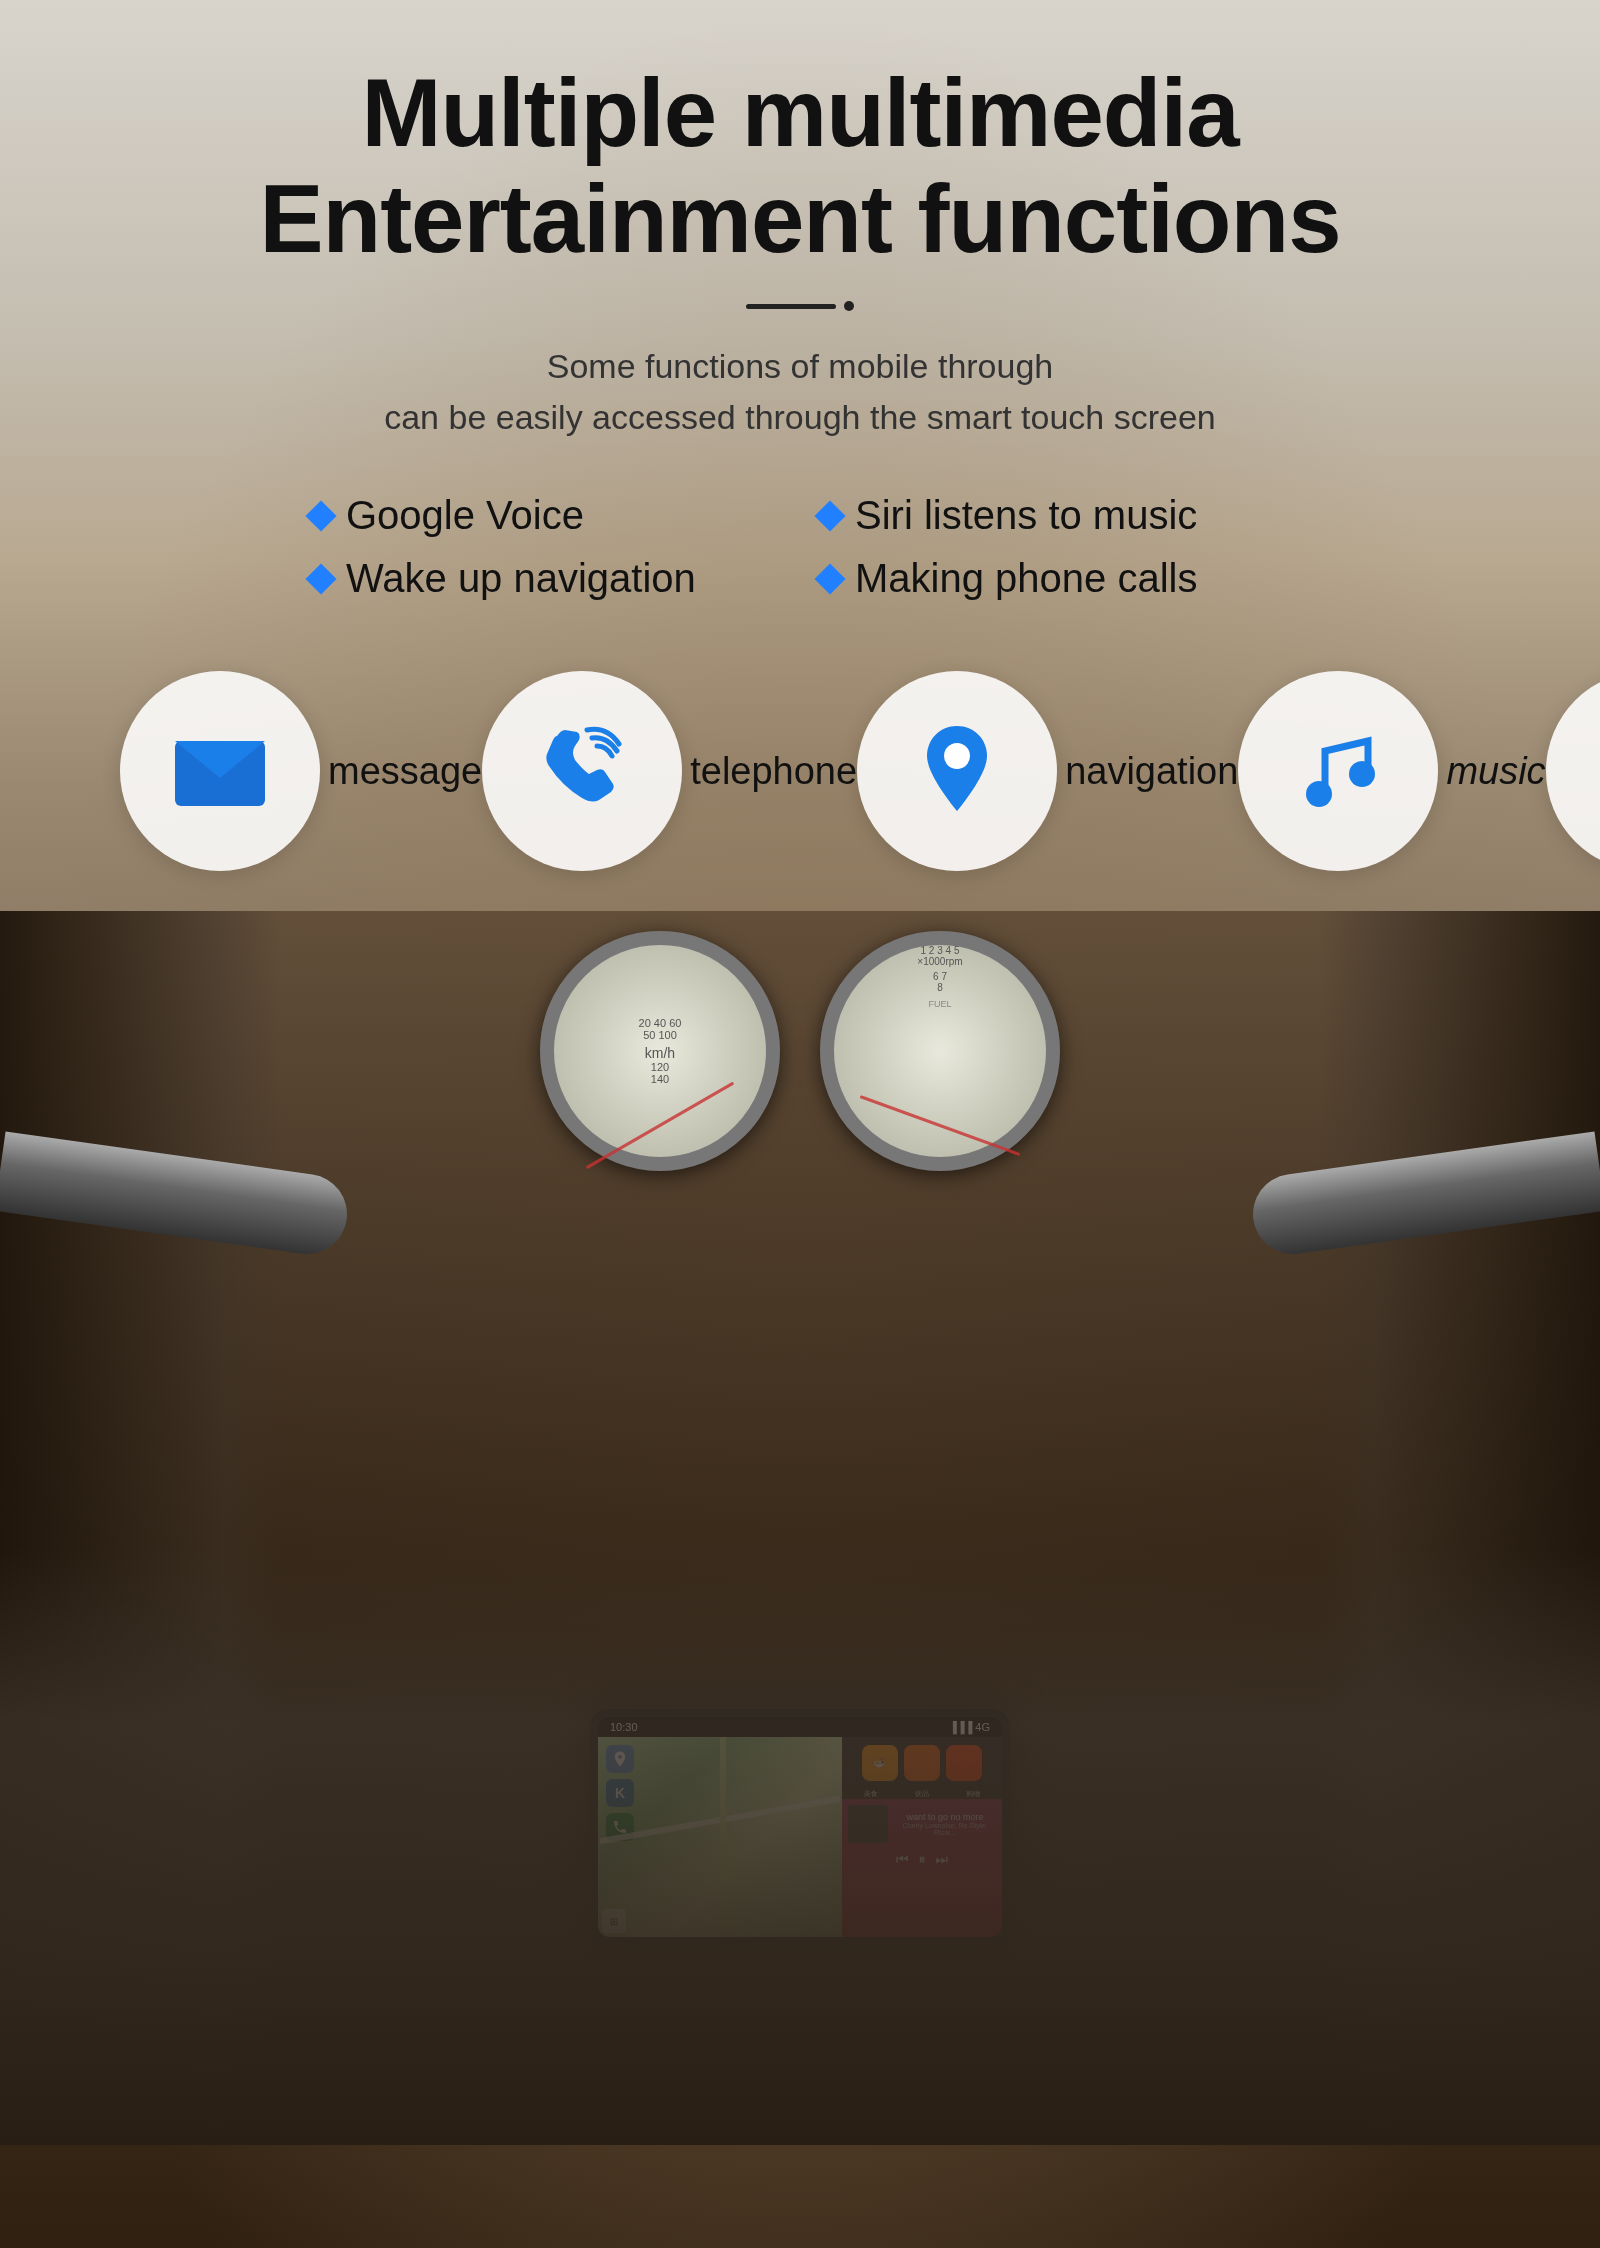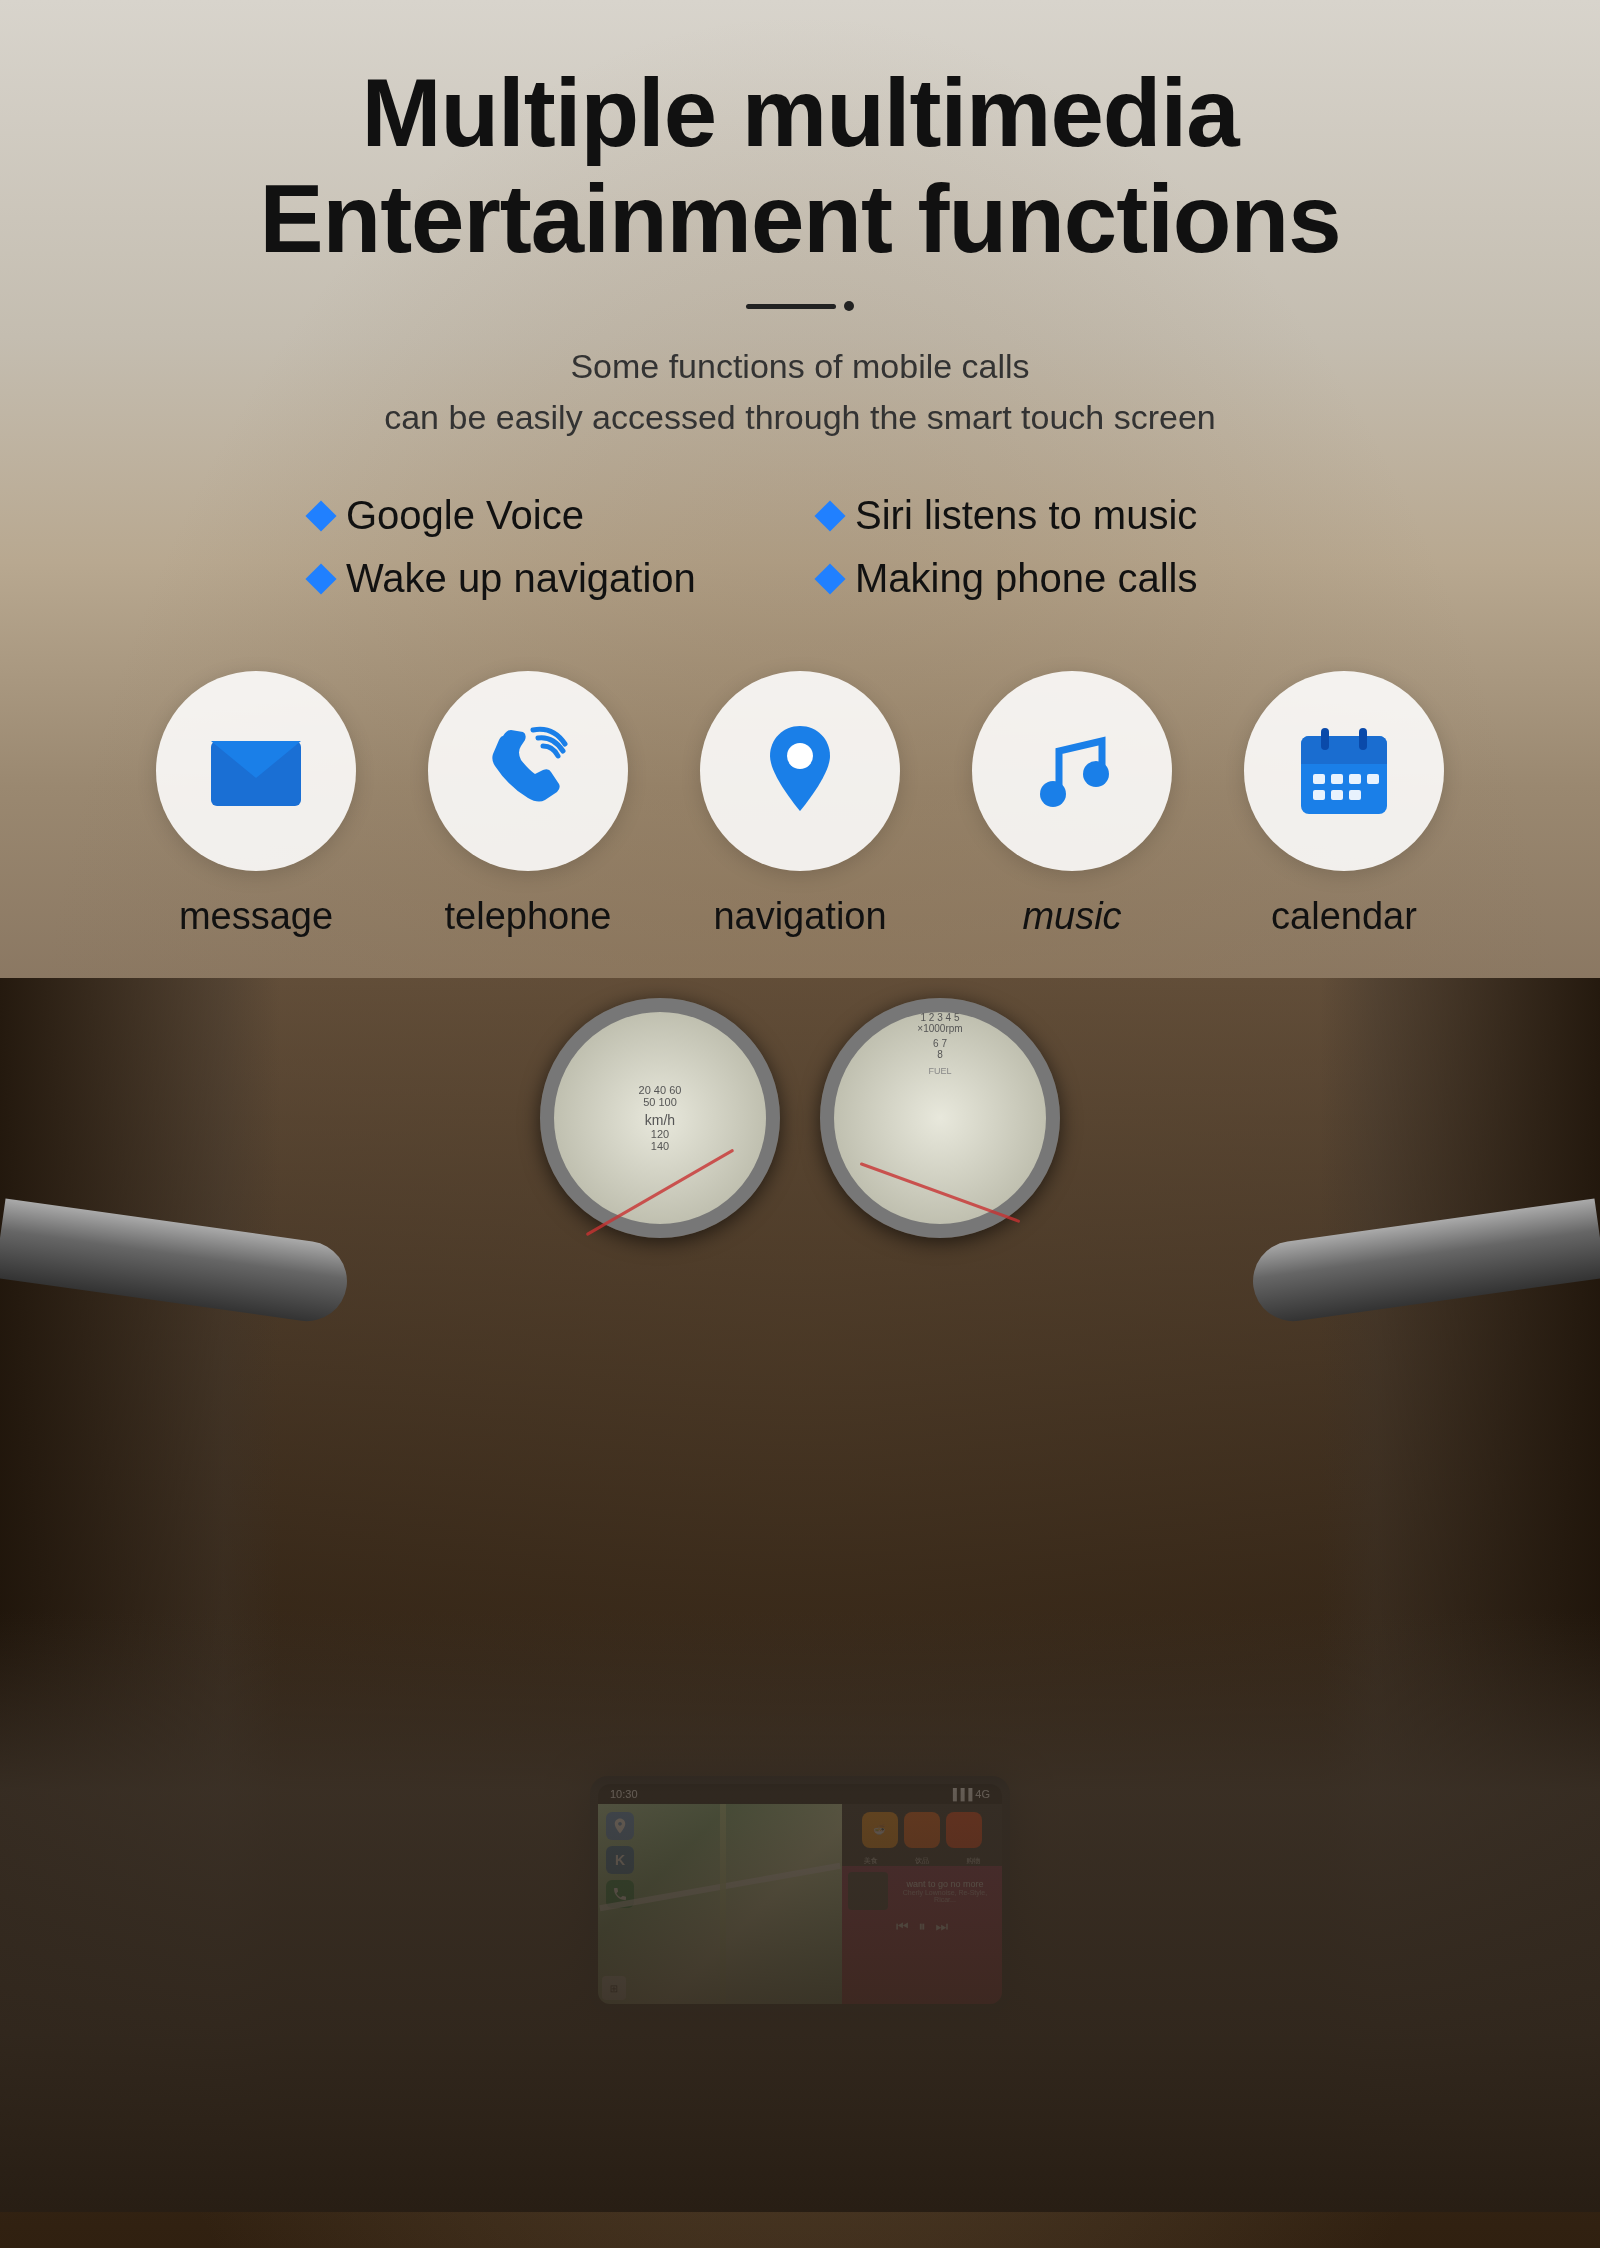--- a/index.html
+++ b/index.html
@@ -118,23 +118,23 @@
       display: flex;
       justify-content: space-around;
       align-items: flex-start;
       margin: 0 auto 40px;
       max-width: 1500px;
       padding: 0 40px;
     }
 
     .icon-item {
       display: flex;
-      flex-direction: column;
+      flex-direction: row;
       align-items: center;
-      gap: 24px;
+      gap: 8px;
       text-align: center;
     }
 
     .icon-circle {
       width: 200px;
       height: 200px;
       border-radius: 50%;
       background: rgba(255,255,255,0.88);
       display: flex;
       align-items: center;
@@ -341,21 +341,21 @@
       <span>Multiple multimedia</span><br>
       <span>Entertainment functions</span>
     </h1>
 
     <div class="divider">
       <div class="divider-line"></div>
       <div class="divider-dot"></div>
     </div>
 
     <p class="subtitle">
-      <span>Some functions of mobile calls</span><br>
+      <span>Some functions of mobile through</span><br>
       <span>can be easily accessed through the smart touch screen</span>
     </p>
 
     <div class="features">
       <div class="feature-item">
         <div class="diamond-icon"></div>
         <span>Google Voice</span>
       </div>
       <div class="feature-item">
         <div class="diamond-icon"></div>

